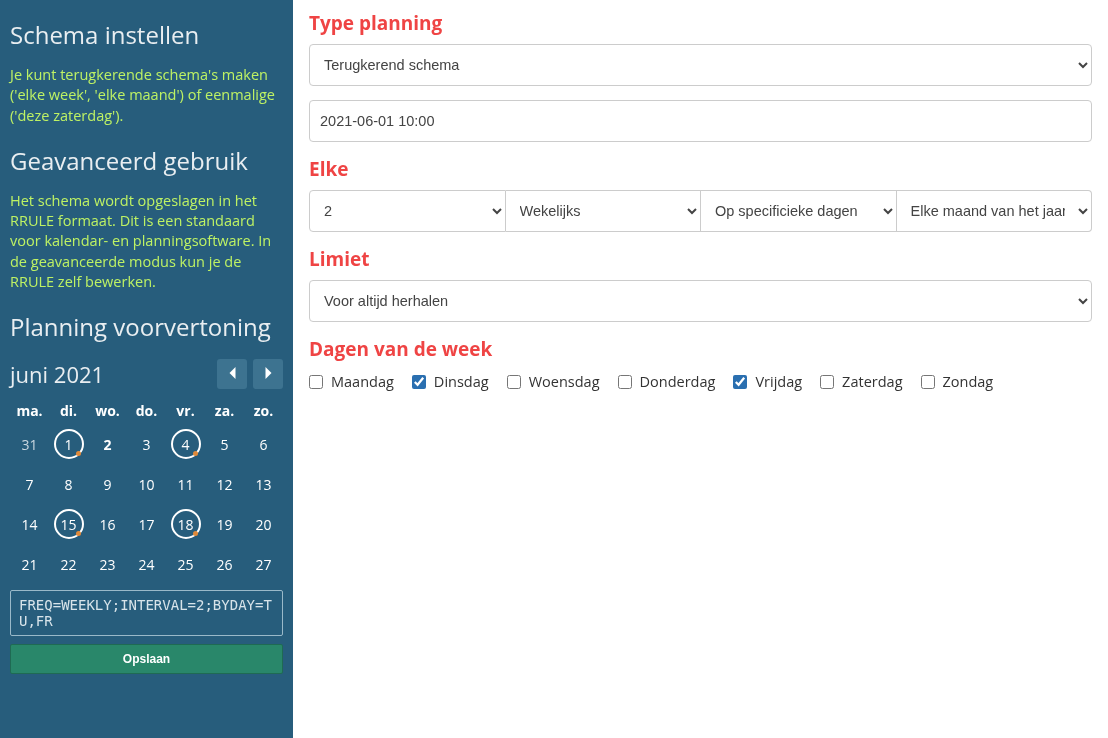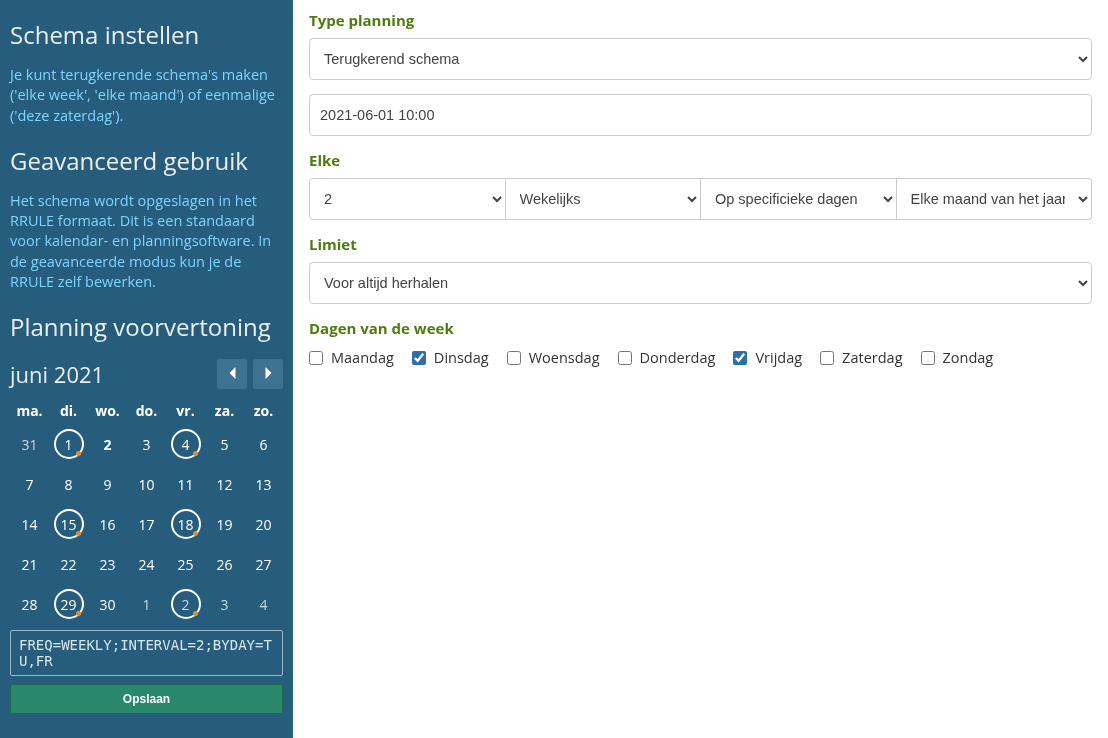--- a/index.html
+++ b/index.html
@@ -23,21 +23,21 @@
   .sidebar h2 {
     font-weight: 400;
     font-size: 24px;
     margin: 8px 0 10px 0;
     color: #e9eef1;
   }
   .sidebar p {
     font-size: 14.5px;
     line-height: 1.4;
     margin: 4px 0 10px 0;
-    color: #7dd3fc;
+    color: #bef264;
   }
   
   .cal-header {
     display: flex;
     align-items: center;
     justify-content: space-between;
     margin: 6px 0 8px 0;
     gap: 42px;
   }
   .cal-month {
@@ -114,22 +114,22 @@
     border-radius: 2px;
   }
   
   .main {
     flex: 1;
     padding: 10px 16px;
   }
   .field { margin-bottom: 14px; }
   .field-label {
     font-weight: 700;
-    font-size: 15px;
-    color: #4d7c0f;
+    font-size: 19px;
+    color: #ef4444;
     display: block;
     margin-bottom: 8px;
   }
   .select, .text-input {
     width: 100%;
     height: 42px;
     border: 1px solid #ccc;
     border-radius: 4px;
     padding: 4px 10px;
     font-size: 14.5px;
@@ -229,29 +229,20 @@
           </tr>
           <tr>
             <td><span class="day">21</span></td>
             <td><span class="day">22</span></td>
             <td><span class="day">23</span></td>
             <td><span class="day">24</span></td>
             <td><span class="day">25</span></td>
             <td><span class="day">26</span></td>
             <td><span class="day">27</span></td>
           </tr>
-          <tr>
-            <td><span class="day">28</span></td>
-            <td><span class="day marked">29</span></td>
-            <td><span class="day">30</span></td>
-            <td><span class="day other">1</span></td>
-            <td><span class="day other marked">2</span></td>
-            <td><span class="day other">3</span></td>
-            <td><span class="day other">4</span></td>
-          </tr>
         </tbody>
     </table>
 
     <textarea class="rrule-box" rows="2" style="">FREQ=WEEKLY;INTERVAL=2;BYDAY=TU,FR</textarea>
 
     <button class="save-btn">Opslaan</button>
   </aside>
 
   <main class="main">
 

